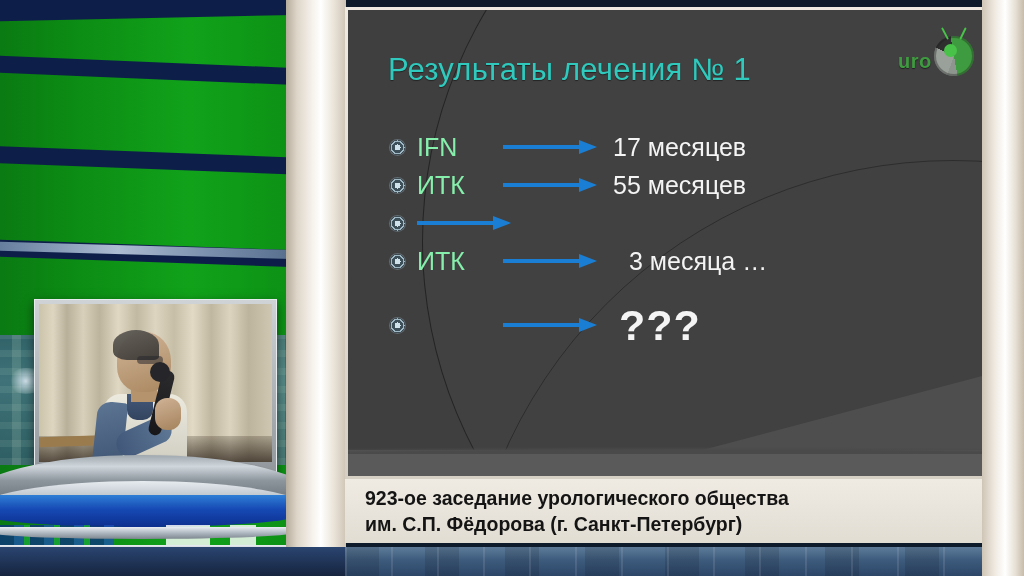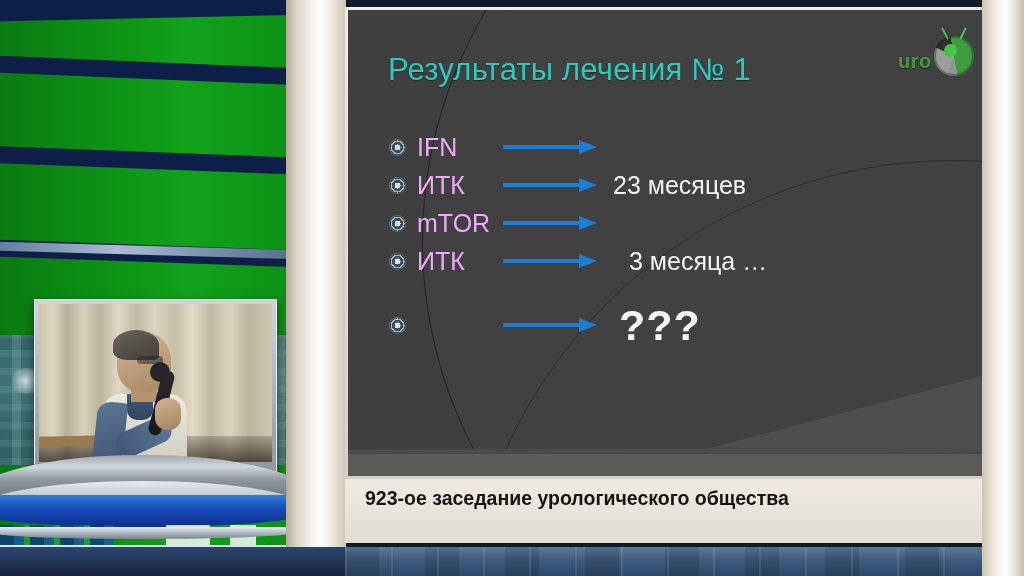--- a/index.html
+++ b/index.html
@@ -102,21 +102,21 @@
 
   .slide-title{position:absolute;left:40px;top:42px;font-size:31px;color:#2fc9bd;letter-spacing:.2px;
       text-shadow:0 1px 1px rgba(0,0,0,.45);white-space:nowrap;}
 
   .bullets{position:absolute;left:42px;top:118px;width:560px;}
   .brow{display:flex;align-items:center;height:38px;margin-bottom:0;}
   .brow.gap{margin-top:26px;}
   .bullet{flex:0 0 auto;width:15px;height:15px;border-radius:50%;
       background:radial-gradient(circle at 50% 50%,#cfe1ea 0 3px,#3d4f58 3px 5.5px,#9fb8c4 5.5px 7px,#3a4a53 7px 7.5px);
       box-shadow:0 0 0 1px rgba(160,190,205,.35);margin-right:12px;}
-  .blabel{flex:0 0 auto;width:86px;color:#f0abfc;font-size:25px;white-space:nowrap;}
+  .blabel{flex:0 0 auto;width:86px;color:#86efac;font-size:25px;white-space:nowrap;}
   .barrow{flex:0 0 auto;position:relative;width:96px;height:14px;margin:0 8px 0 0;}
   .barrow .shaft{position:absolute;left:0;top:5px;width:82px;height:4px;background:#1a7fd4;}
   .barrow .head{position:absolute;left:76px;top:0;width:0;height:0;
       border-top:7px solid transparent;border-bottom:7px solid transparent;border-left:18px solid #1a7fd4;}
   .bvalue{flex:1 1 auto;color:#f4f4f4;font-size:25px;white-space:nowrap;padding-left:6px;}
   .bvalue.indent{padding-left:22px;}
   .bvalue.big{font-size:43px;font-weight:700;letter-spacing:1px;padding-left:12px;}
   .brow.last .blabel{width:86px;}
   .brow.last .barrow{width:96px;margin-left:0;}
 
@@ -223,35 +223,35 @@
 
       <div class="bullets">
 
         <div class="brow">
           <span class="bullet"></span>
           <span class="blabel">IFN</span>
           <span class="barrow">
               <i class="shaft"></i>
               <i class="head"></i>
             </span>
+          <span class="bvalue">17 месяцев</span>
         </div>
 
         <div class="brow">
           <span class="bullet"></span>
           <span class="blabel">ИТК</span>
           <span class="barrow">
               <i class="shaft"></i>
               <i class="head"></i>
             </span>
-          <span class="bvalue">23 месяцев</span>
-        </div>
-
-        <div class="brow">
-          <span class="bullet"></span>
-          <span class="blabel">mTOR</span>
+          <span class="bvalue">55 месяцев</span>
+        </div>
+
+        <div class="brow">
+          <span class="bullet"></span>
           <span class="barrow">
               <i class="shaft"></i>
               <i class="head"></i>
             </span>
         </div>
 
         <div class="brow">
           <span class="bullet"></span>
           <span class="blabel">ИТК</span>
           <span class="barrow">
@@ -270,20 +270,21 @@
             </span>
           <span class="bvalue big">???</span>
         </div>
 
       </div>
     </div>
   </div>
 
   <div class="caption">
     <div class="caption-line">923-ое заседание урологического общества</div>
+    <div class="caption-line">им. С.П. Фёдорова (г. Санкт-Петербург)</div>
   </div>
 
   <div class="strip-left"></div>
   <div class="bottom-strip"></div>
   <div class="strip-right"></div>
 
   <div class="column col-right"></div>
 </div>
 
 </body></html>

